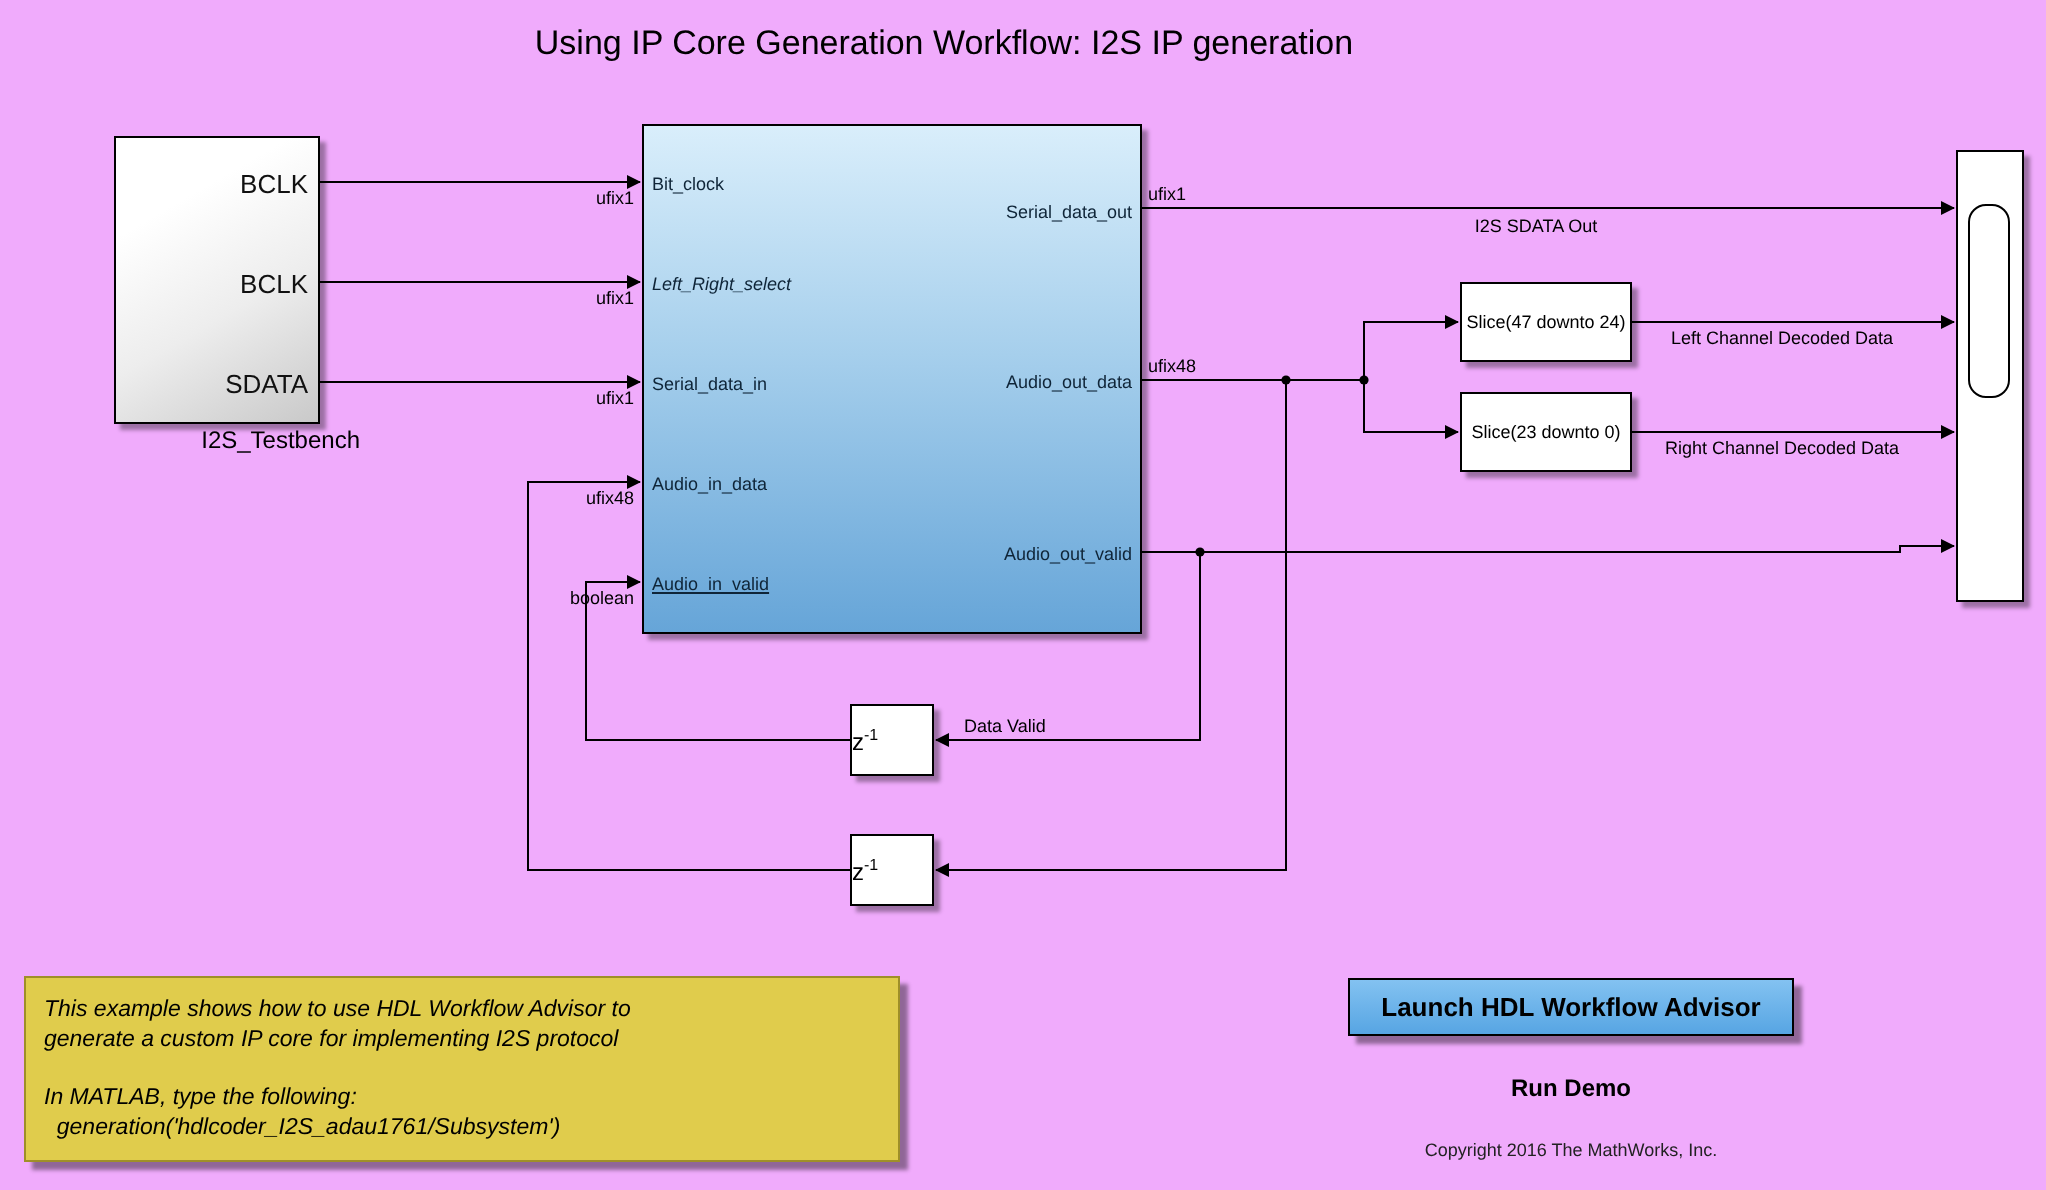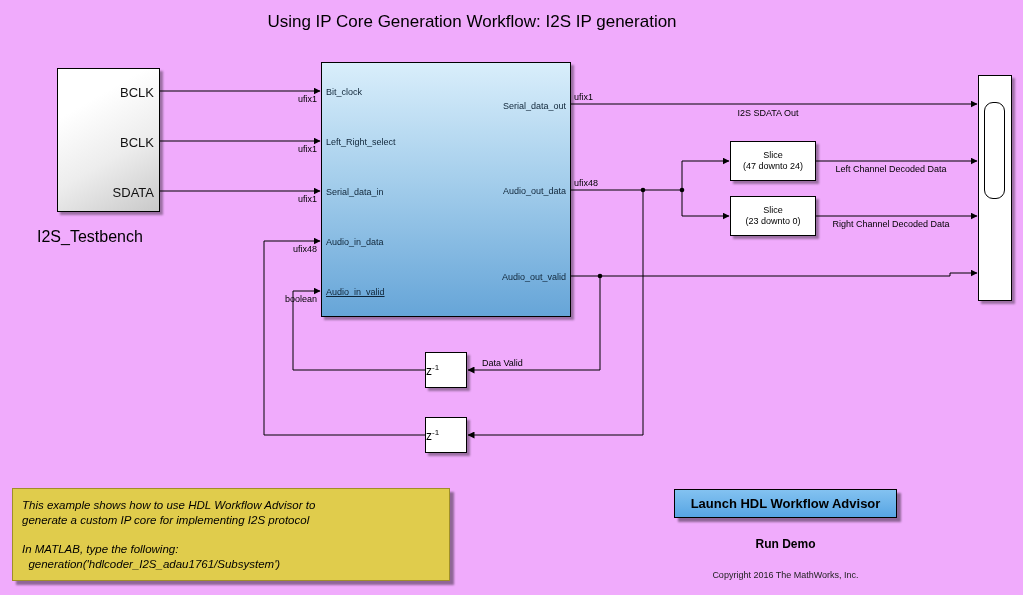--- a/index.html
+++ b/index.html
@@ -5,29 +5,29 @@
   html,body{margin:0;padding:0;background:#fff;}
   #canvas{position:relative;width:1023px;height:595px;background:#f0abfc;font-family:"Liberation Sans",sans-serif;overflow:hidden;}
   .abs{position:absolute;}
   #title{left:0;top:12px;width:944px;text-align:center;font-size:17px;color:#000;}
   .block{position:absolute;box-sizing:border-box;border:1px solid #000;box-shadow:3px 3px 2px rgba(0,0,0,0.35);}
   #testbench{left:57px;top:68px;width:103px;height:144px;background:linear-gradient(150deg,#ffffff 25%,#ededed 60%,#c9c9c9 100%);}
   .tb-port{position:absolute;right:5px;transform:translateY(-50%);font-size:13px;color:#111;white-space:nowrap;}
   #subsystem{left:321px;top:62px;width:250px;height:255px;background:linear-gradient(180deg,#d9eefb 0%,#a6cfec 45%,#66a5d8 100%);}
   .ss-in{position:absolute;left:4px;transform:translateY(-50%);font-size:9px;color:#0f2538;white-space:nowrap;}
   .ss-out{position:absolute;right:4px;transform:translateY(-50%);font-size:9px;color:#0f2538;white-space:nowrap;}
-  .slice{display:flex;flex-direction:column;align-items:center;justify-content:center;background:#fff;font-size:9px;line-height:11px;text-align:center;color:#000;}
+  .slice{display:flex;flex-direction:row;align-items:center;justify-content:center;background:#fff;font-size:9px;line-height:11px;text-align:center;color:#000;}
   #scope{left:978px;top:75px;width:34px;height:226px;background:#fff;}
   #scope-screen{position:absolute;left:5px;top:26px;width:21px;height:97px;border:1px solid #000;border-radius:9px;background:#fff;box-sizing:border-box;}
   .delay{display:flex;align-items:center;justify-content:flex-start;background:#fff;font-size:12px;color:#000;}
   .delay sup{font-size:8px;}
   .sig{position:absolute;font-size:9px;color:#000;white-space:pre;}
   .sig.r{text-align:right;}
   .sig.c{text-align:center;}
-  #block-label-testbench{left:37px;top:228px;width:143px;text-align:left;font-size:16px;color:#000;}
+  #block-label-testbench{left:37px;top:213px;width:143px;text-align:right;font-size:12px;color:#000;}
   #annotation{left:12px;top:488px;width:438px;height:93px;background:#e0cc4c;border:1px solid #9f8f28;box-shadow:4px 4px 2px rgba(0,0,0,0.4);box-sizing:border-box;padding:9px 0 0 9px;font-size:11.5px;line-height:15px;color:#000;}
   .ann-line{white-space:pre;font-style:italic;}
   .ann-gap{height:14px;}
   #launch-btn{left:674px;top:489px;width:223px;height:29px;background:linear-gradient(180deg,#83c2f1 0%,#57a5e3 100%);border:1px solid #000;box-shadow:4px 4px 2px rgba(0,0,0,0.4);box-sizing:border-box;display:flex;align-items:center;justify-content:center;font-size:13px;font-weight:bold;color:#000;cursor:pointer;}
   #run-demo{left:674px;top:537px;width:223px;text-align:center;font-size:12px;font-weight:bold;color:#000;}
   #copyright{left:624px;top:570px;width:323px;text-align:center;font-size:9px;color:#222;}
   #wires{position:absolute;left:0;top:0;pointer-events:none;}
 </style>
 </head>
 <body>
@@ -67,21 +67,21 @@
 
   <div class="block" id="testbench">
     <span class="tb-port" style="top:23px;">BCLK</span>
     <span class="tb-port" style="top:73px;">BCLK</span>
     <span class="tb-port" style="top:123px;margin-left:48px;">SDATA</span>
   </div>
   <div class="abs" id="block-label-testbench">I2S_Testbench</div>
 
   <div class="block" id="subsystem">
     <span class="ss-in" style="top:29px;">Bit_clock</span>
-    <span class="ss-in" style="top:79px;">Left_Right_select</span>
+    <span class="ss-in" style="top:79px;font-style:italic;">Left_Right_select</span>
     <span class="ss-in" style="top:129px;text-align:right;">Serial_data_in</span>
     <span class="ss-in" style="top:179px;">Audio_in_data</span>
     <span class="ss-in" style="top:229px;text-decoration:underline;">Audio_in_valid</span>
     <span class="ss-out" style="top:43px;">Serial_data_out</span>
     <span class="ss-out" style="top:128px;">Audio_out_data</span>
     <span class="ss-out" style="top:214px;">Audio_out_valid</span>
   </div>
 
   <div class="block slice" style="left:730px;top:141px;width:86px;height:40px;">
     <div>Slice</div>

